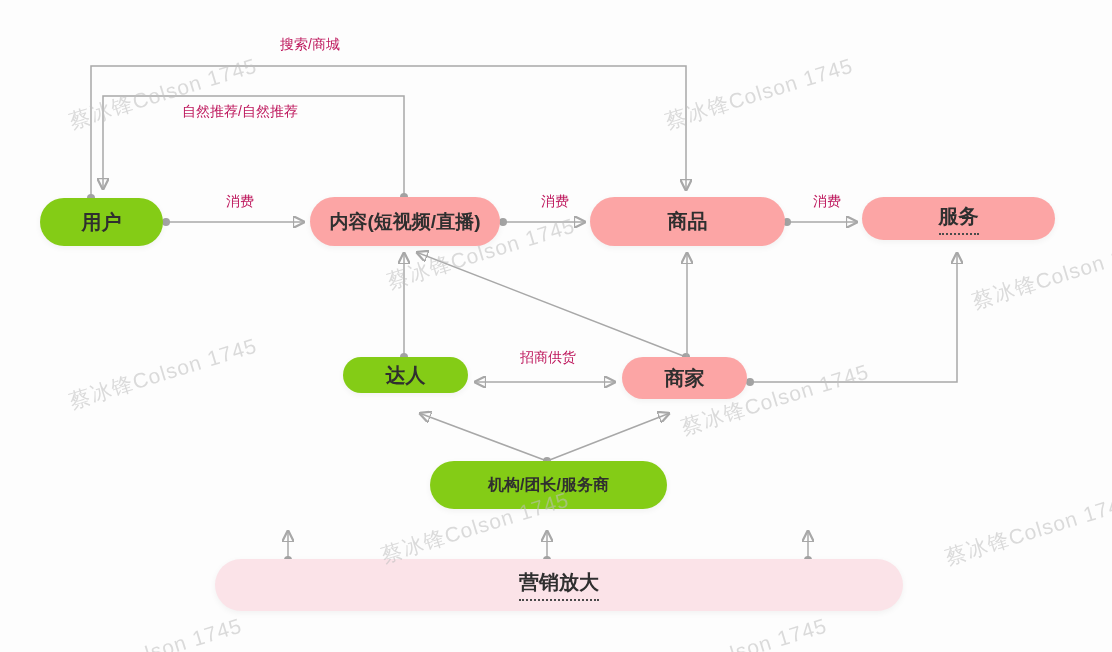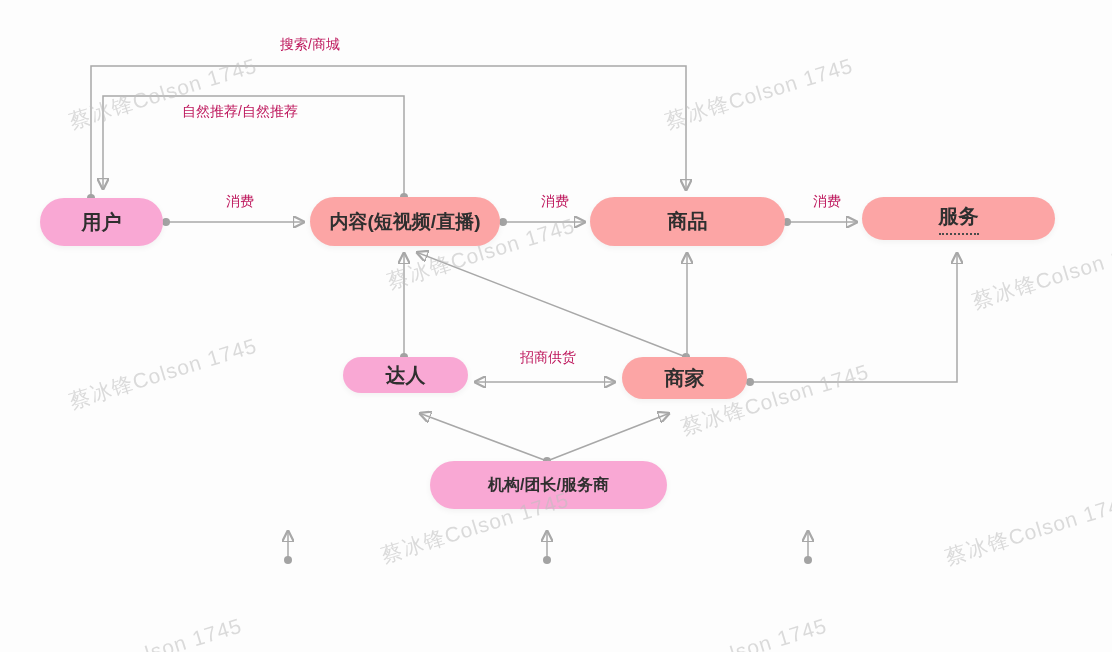--- a/index.html
+++ b/index.html
@@ -9,21 +9,21 @@
   }
   svg.edges{position:absolute;left:0;top:0;z-index:1;}
   svg.edges path{fill:none;stroke:#a8a8a8;stroke-width:1.5;}
   svg.edges circle{fill:#a3a3a3;stroke:none;}
 
   .node{
     position:absolute;z-index:2;display:flex;align-items:center;justify-content:center;
     border-radius:26px;color:#2f2f2f;font-weight:bold;font-size:20px;white-space:nowrap;
     box-shadow:0 2px 6px rgba(0,0,0,0.05);
   }
-  .teal{background:#f9a8d4;align-items:center;}
+  .teal{background:#84cc16;align-items:center;}
   .pink{background:#fca5a5;}
   .pink-light{background:#fbe3e8;}
   .node-user{left:40px;top:198px;width:123px;height:48px;}
   .node-content{left:310px;top:197px;width:190px;height:49px;font-size:19px;}
   .node-product{left:590px;top:197px;width:195px;height:49px;}
   .node-service{left:862px;top:197px;width:193px;height:43px;align-items:center;}
   .node-influencer{left:343px;top:357px;width:125px;height:36px;}
   .node-merchant{left:622px;top:357px;width:125px;height:42px;}
   .node-agency{left:430px;top:461px;width:237px;height:48px;font-size:16px;}
   .node-marketing{left:215px;top:559px;width:688px;height:52px;}
@@ -141,20 +141,23 @@
   </div>
   <div class="node teal node-influencer">
     <span>达人</span>
   </div>
   <div class="node pink node-merchant">
     <span>商家</span>
   </div>
   <div class="node teal node-agency">
     <span>机构/团长/服务商</span>
   </div>
+  <div class="node pink-light node-marketing">
+    <span class="dotted-underline">营销放大</span>
+  </div>
 
   <div class="edge-label lbl-search">搜索/商城</div>
   <div class="edge-label lbl-recommend">自然推荐/自然推荐</div>
   <div class="edge-label lbl-consume1">消费</div>
   <div class="edge-label lbl-consume2">消费</div>
   <div class="edge-label lbl-consume3">消费</div>
   <div class="edge-label lbl-supply">招商供货</div>
 
   <div class="wm wm1">蔡冰锋Colson 1745</div>
   <div class="wm wm2">蔡冰锋Colson 1745</div>

